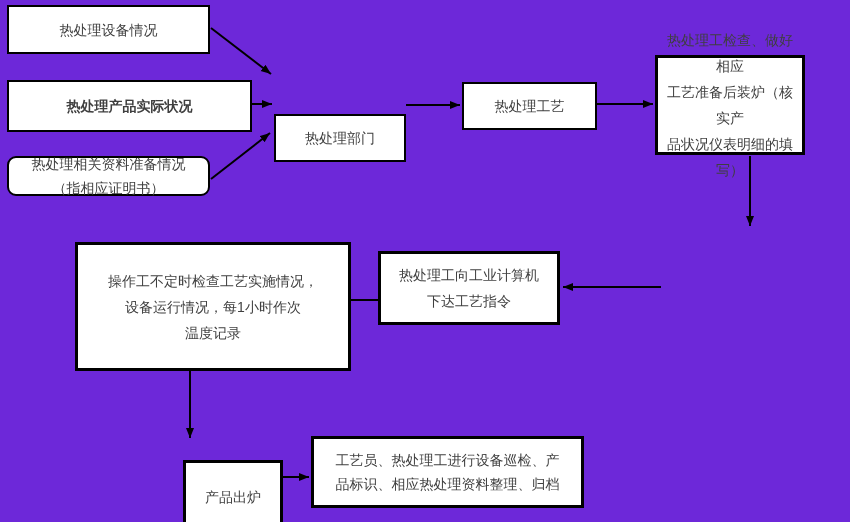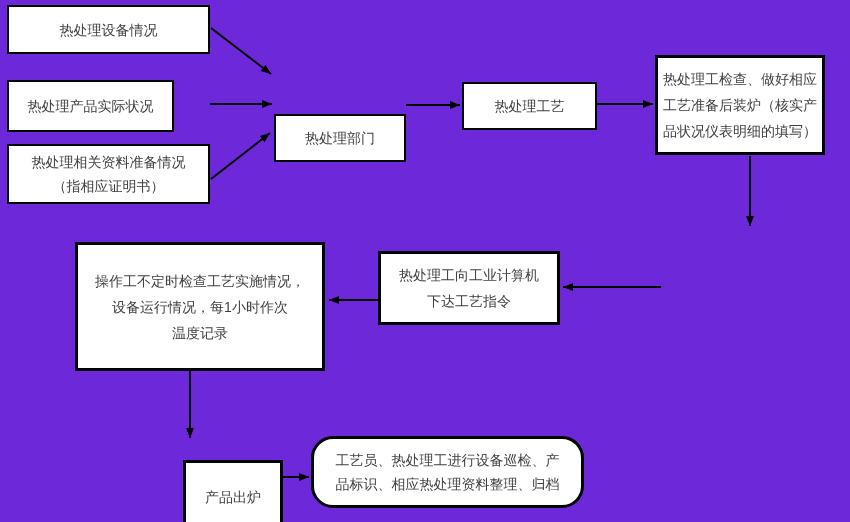--- a/index.html
+++ b/index.html
@@ -26,30 +26,30 @@
     display: flex;
     align-items: center;
     justify-content: center;
     text-align: center;
     white-space: pre-line;
     padding: 2px 4px;
   }
   .thick { border-width: 3px; }
   
   .b1  { left: 7px;   top: 5px;   width: 203px; height: 49px; }
-  .b2  { left: 7px;   top: 80px;  width: 167px; height: 52px; }
-  .b3  { left: 7px;   top: 144px; width: 203px; height: 60px; }
+  .b2  { left: 7px;   top: 80px;  width: 245px; height: 52px; font-weight: bold; }
+  .b3  { left: 7px;   top: 156px; width: 203px; height: 40px; border-radius: 9px; }
   .b4  { left: 274px; top: 82px;  width: 132px; height: 48px; margin-top: 32px; }
   .b5  { left: 462px; top: 82px;  width: 135px; height: 48px; }
-  .b6  { left: 655px; top: 55px;  width: 170px; height: 100px; line-height: 26px; }
+  .b6  { left: 655px; top: 55px;  width: 150px; height: 100px; line-height: 26px; }
   .b7  { left: 660px; top: 228px; width: 187px; height: 99px;  line-height: 26px; }
   .b8  { left: 378px; top: 251px; width: 182px; height: 74px;  line-height: 26px; }
-  .b9  { left: 75px;  top: 242px; width: 250px; height: 129px; line-height: 26px; }
+  .b9  { left: 75px;  top: 242px; width: 276px; height: 129px; line-height: 26px; }
   .b10 { left: 140px; top: 460px; width: 100px; height: 73px; margin-left: 43px; }
-  .b11 { left: 311px; top: 436px; width: 273px; height: 72px; border-radius: 22px; }
+  .b11 { left: 311px; top: 436px; width: 273px; height: 72px; }
   #arrow-layer {
     position: absolute;
     left: 0; top: 0;
     width: 850px; height: 522px;
     pointer-events: none;
   }
   #arrow-layer line { stroke: #000000; stroke-width: 2px; }
 </style>
 </head>
 <body>

